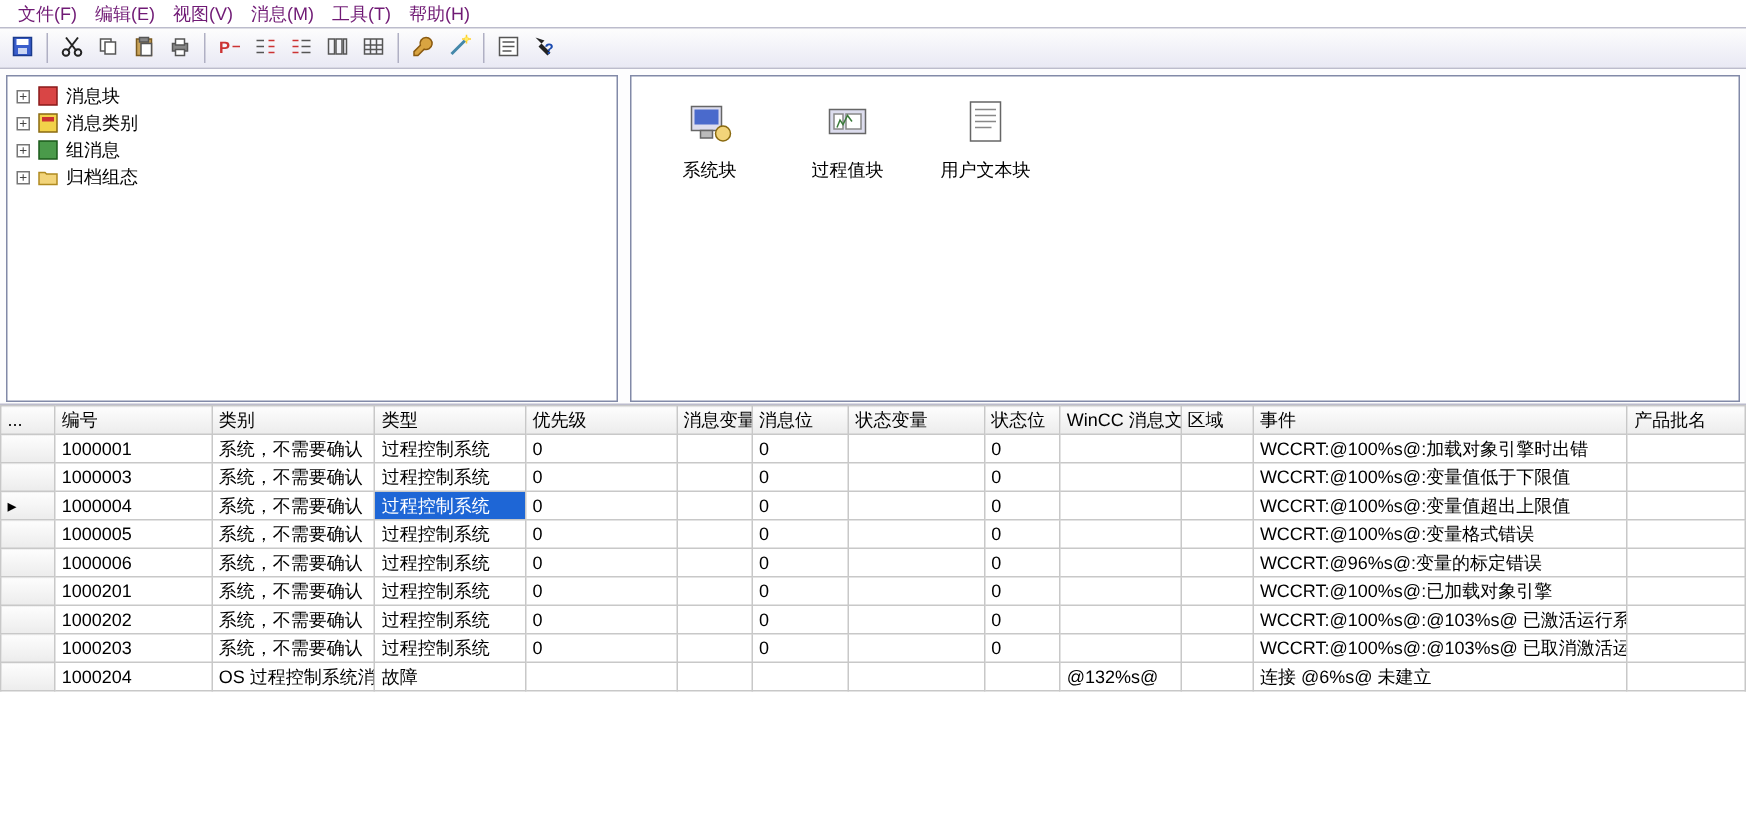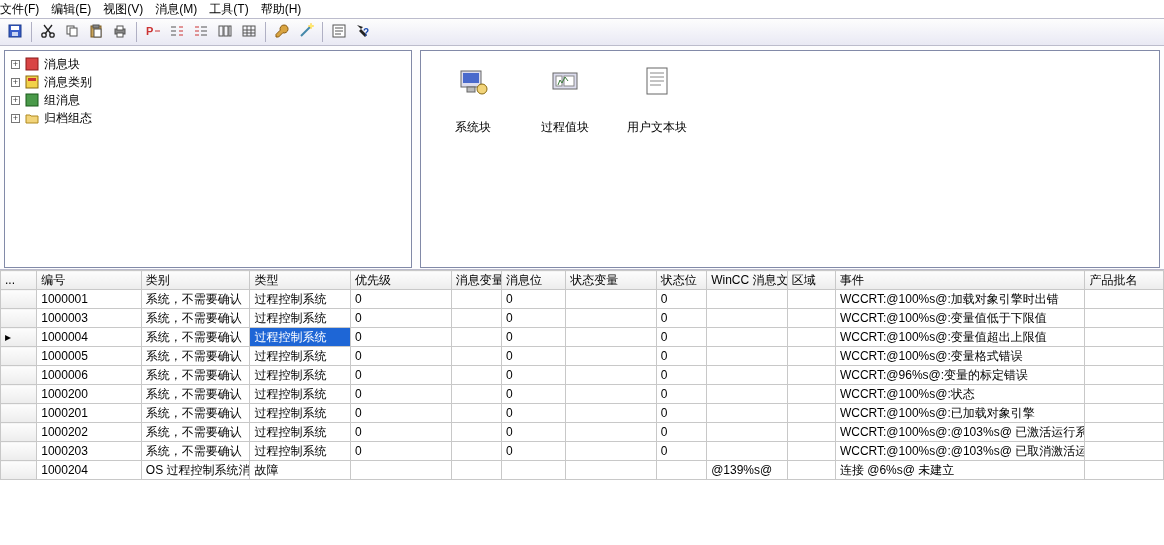--- a/index.html
+++ b/index.html
@@ -1,19 +1,19 @@
 <!DOCTYPE html>
 <html><head>
 <meta charset="utf-8">
 <style>
   * { box-sizing: border-box; margin: 0; padding: 0; }
   body { font-family: "Microsoft YaHei", "SimSun", Arial, sans-serif; font-size: 12px; background: #fff; color: #000; width: 1164px; height: 545px; overflow: hidden; }
 
   
-  .menubar { height: 18px; background: #fff; display: flex; align-items: center; padding: 0 0; gap: 12px; color: #000000; }
+  .menubar { height: 18px; background: #fff; display: flex; align-items: center; padding: 0 12px; gap: 12px; color: #701a75; }
   .menu-item { cursor: default; }
 
   
   .toolbar { height: 28px; background: linear-gradient(#fdfdfd,#e9e9f4); border-top: 1px solid #bcbccc; border-bottom: 1px solid #bcbccc; display: flex; align-items: center; padding: 0 4px; gap: 2px; }
   .tbtn { width: 22px; height: 22px; display: flex; align-items: center; justify-content: center; cursor: default; }
   .tsep { width: 1px; height: 20px; background: #b0b0c4; margin: 0 3px; }
   .tbtn svg { width: 16px; height: 16px; }
 
   .midrow { height: 224px; display: flex; border-bottom: 1px solid #bcbccc; background: #fdfdfe; padding: 4px 4px 0 4px; }
 
@@ -22,21 +22,21 @@
   .tree { padding: 4px 2px; }
   .tree-node { display: flex; align-items: center; height: 18px; padding-left: 4px; cursor: default; }
   .exp { width: 9px; height: 9px; border: 1px solid #777; display: flex; align-items: center; justify-content: center; font-size: 9px; line-height: 7px; margin-right: 4px; color: #444; background: #fff;}
   .ticon { width: 16px; height: 16px; margin-right: 4px; display: flex; align-items: center; justify-content: center; }
   .tree-label { }
 
   
   .icon-pane { flex: 1; height: 218px; border: 1px solid #828aa8; background: #fff; padding: 14px 20px; display: flex; gap: 28px; align-items: flex-start;}
   .bigicon { width: 64px; display: flex; flex-direction: column; align-items: center; cursor: default; }
   .bigicon .img { width: 32px; height: 32px; display: flex; align-items: center; justify-content: center; }
-  .bigicon .lbl { margin-top: 22px; text-align: center; }
+  .bigicon .lbl { margin-top: 8px; text-align: center; }
 
   
   .grid-wrap { height: 275px; overflow: hidden; }
   table.grid { border-collapse: collapse; width: 100%; table-layout: fixed; }
   .grid th, .grid td { border: 1px solid #c8c8c8; height: 19px; padding: 0 4px; text-align: left; font-weight: normal; overflow: hidden; white-space: nowrap; text-overflow: clip;}
   .grid th { background: linear-gradient(#fdfdfd,#ececec); }
   .grid td { background: #fff; }
   .rowhdr { background: linear-gradient(#fdfdfd,#ececec) !important; text-align: center; }
   .selcell { background: #1e66d6 !important; color: #fff; }
   col.c-rh { width: 36px; }
@@ -360,35 +360,20 @@
           <td>0</td>
           <td></td>
           <td>0</td>
           <td></td>
           <td></td>
           <td>WCCRT:@96%s@:变量的标定错误</td>
           <td></td>
         </tr>
         <tr>
           <td class="rowhdr"></td>
-          <td>1000200</td>
-          <td>系统，不需要确认</td>
-          <td>过程控制系统</td>
-          <td>0</td>
-          <td></td>
-          <td>0</td>
-          <td></td>
-          <td>0</td>
-          <td></td>
-          <td></td>
-          <td>WCCRT:@100%s@:状态</td>
-          <td></td>
-        </tr>
-        <tr>
-          <td class="rowhdr"></td>
           <td>1000201</td>
           <td>系统，不需要确认</td>
           <td>过程控制系统</td>
           <td>0</td>
           <td></td>
           <td>0</td>
           <td></td>
           <td>0</td>
           <td></td>
           <td></td>
@@ -428,20 +413,20 @@
         <tr>
           <td class="rowhdr"></td>
           <td>1000204</td>
           <td>OS 过程控制系统消息</td>
           <td>故障</td>
           <td></td>
           <td></td>
           <td></td>
           <td></td>
           <td></td>
-          <td>@139%s@</td>
+          <td>@132%s@</td>
           <td></td>
           <td>连接 @6%s@ 未建立</td>
           <td></td>
         </tr>
       </tbody>
   </table>
 </div>
 
 </body></html>

